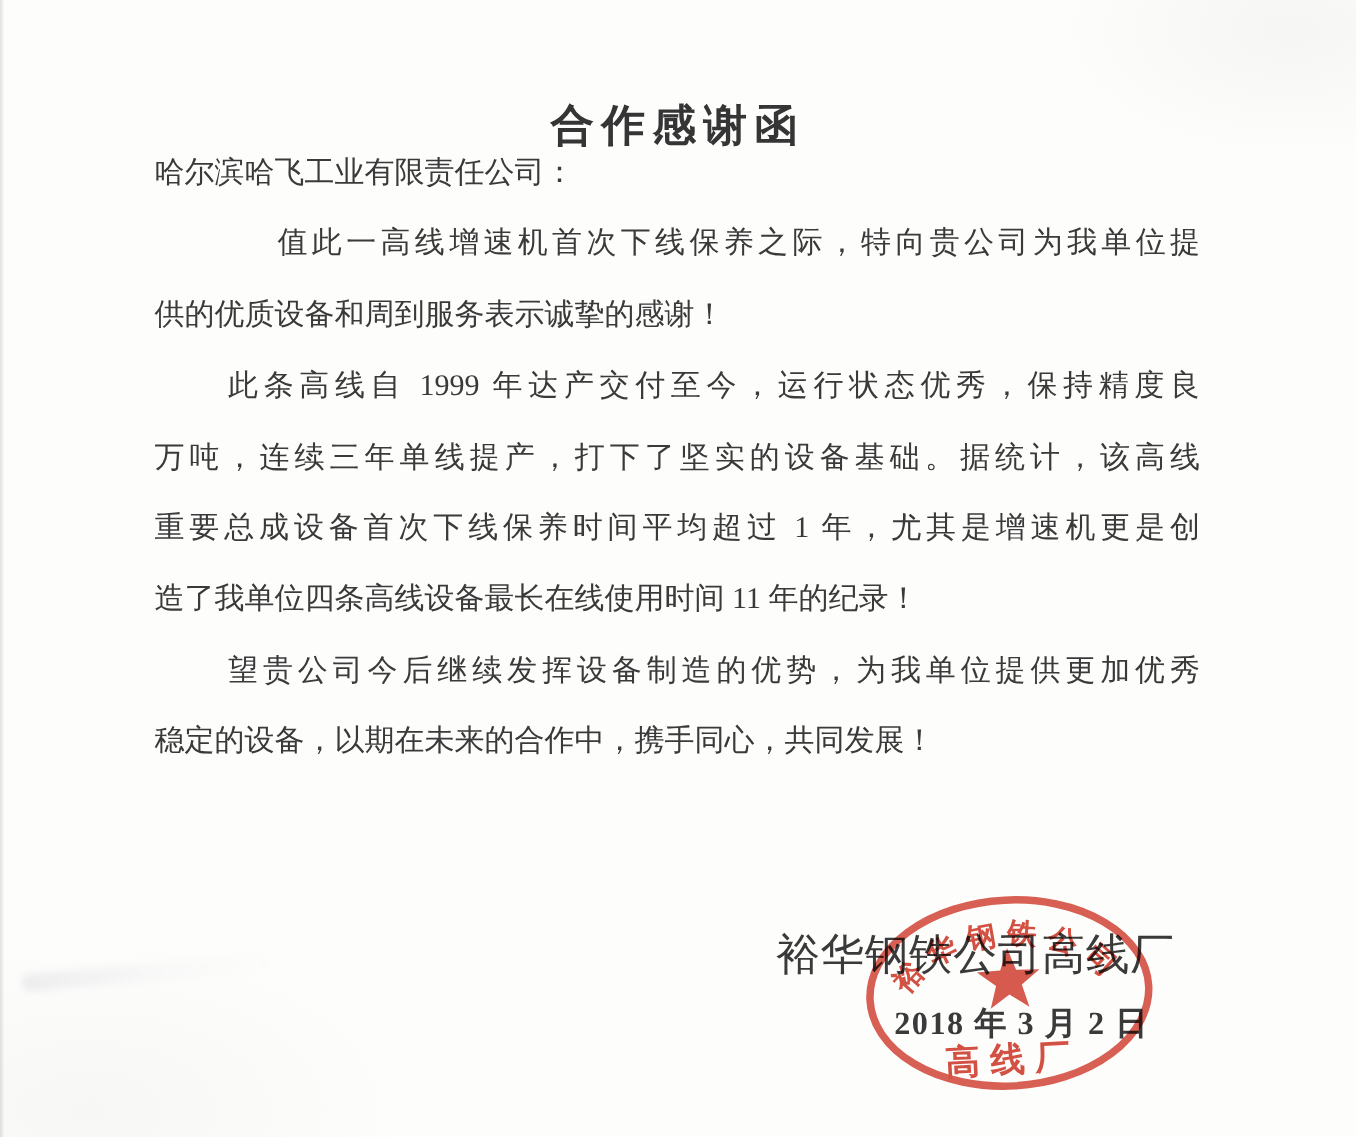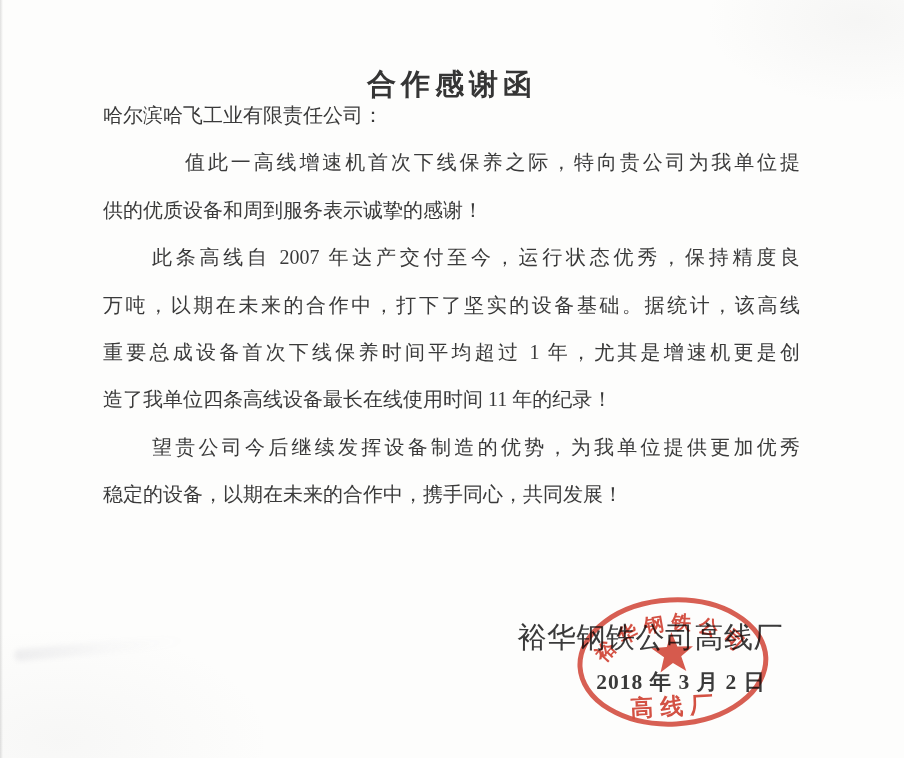--- a/index.html
+++ b/index.html
@@ -85,22 +85,22 @@
 <div class="page">
 
   <div class="edge-left"></div>
 
   <h1 class="title">合作感谢函</h1>
 
   <div class="body-block">
     <div class="line">哈尔滨哈飞工业有限责任公司：</div>
     <div class="line stretch indent-lg">值此一高线增速机首次下线保养之际，特向贵公司为我单位提</div>
     <div class="line">供的优质设备和周到服务表示诚挚的感谢！</div>
-    <div class="line stretch indent-sm">此条高线自 2007 年达产交付至今，运行状态优秀，保持精度良</div>
-    <div class="line stretch">万吨，以期在未来的合作中，打下了坚实的设备基础。据统计，该高线</div>
+    <div class="line stretch indent-sm">此条高线自 1999 年达产交付至今，运行状态优秀，保持精度良</div>
+    <div class="line stretch">万吨，连续三年单线提产，打下了坚实的设备基础。据统计，该高线</div>
     <div class="line stretch">重要总成设备首次下线保养时间平均超过 1 年，尤其是增速机更是创</div>
     <div class="line">造了我单位四条高线设备最长在线使用时间 11 年的纪录！</div>
     <div class="line stretch indent-sm">望贵公司今后继续发挥设备制造的优势，为我单位提供更加优秀</div>
     <div class="line">稳定的设备，以期在未来的合作中，携手同心，共同发展！</div>
   </div>
 
   <div class="sig-company">裕华钢铁公司高线厂</div>
   <div class="sig-date">2018 年 3 月 2 日</div>
 
   <div class="seal">

